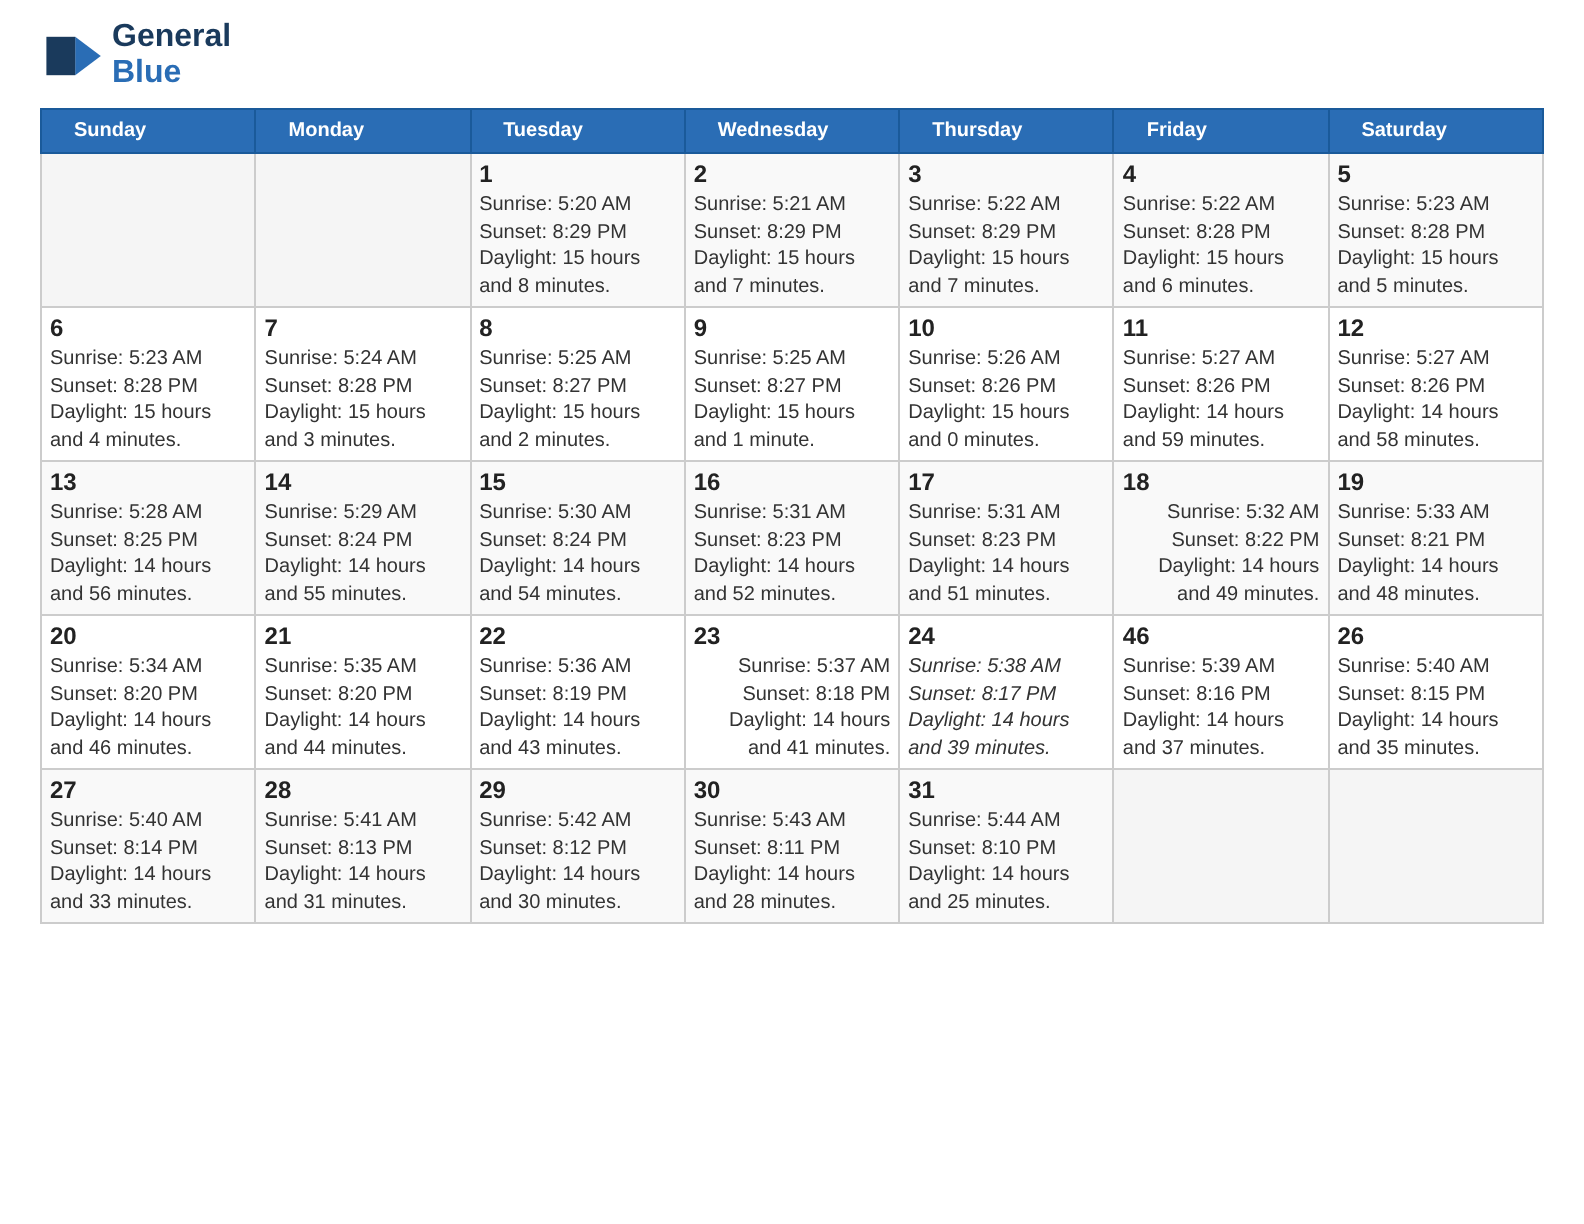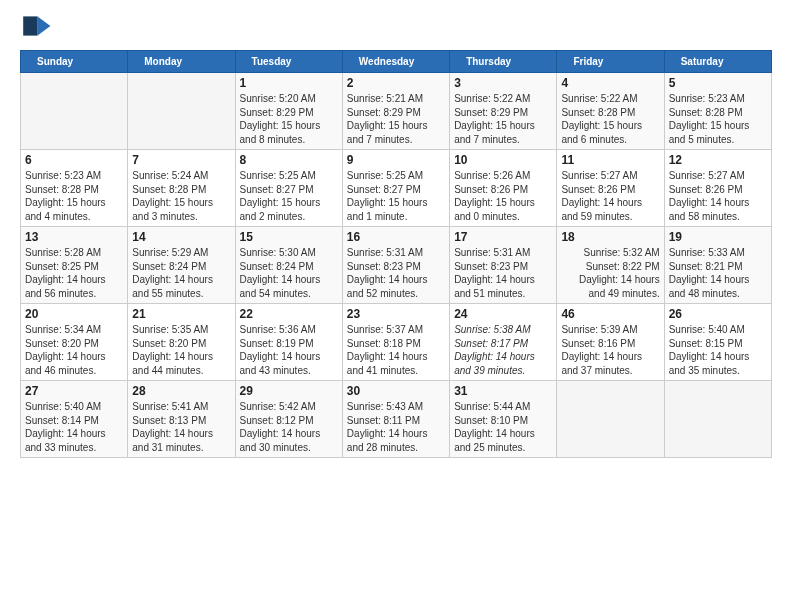--- a/index.html
+++ b/index.html
@@ -88,20 +88,24 @@
 <body>
 
 <div class="header">
   <div class="logo">
     <svg class="logo-icon" viewBox="0 0 40 40">
       <rect x="0" y="0" width="40" height="40" fill="white"></rect>
 
       <polygon points="22,8 38,20 22,32" fill="#2a6db5"></polygon>
       <rect x="4" y="8" width="18" height="24" fill="#1a3a5c"></rect>
     </svg>
+    <div>
+      <div style="font-size:16px;font-weight:bold;color:#1a3a5c;">General</div>
+      <div style="font-size:16px;font-weight:bold;color:#2a6db5;">Blue</div>
+    </div>
   </div>
   <div class="title-block">
     <div class="month-year"></div>
     <div class="location"></div>
   </div>
 </div>
 
 <table class="calendar">
   <thead>
     <tr>
@@ -273,21 +277,21 @@
         </td>
         <td>
           <div class="day-num">22</div>
           <div class="day-info" style="white-space: pre-line;">Sunrise: 5:36 AM
 Sunset: 8:19 PM
 Daylight: 14 hours
 and 43 minutes.</div>
         </td>
         <td>
           <div class="day-num">23</div>
-          <div class="day-info" style="white-space: pre-line;">Sunrise: 5:37 AM
+          <div class="day-info" style="white-space: pre-line; text-align: right;">Sunrise: 5:37 AM
 Sunset: 8:18 PM
 Daylight: 14 hours
 and 41 minutes.</div>
         </td>
         <td>
           <div class="day-num">24</div>
           <div class="day-info" style="white-space: pre-line; font-style: italic;">Sunrise: 5:38 AM
 Sunset: 8:17 PM
 Daylight: 14 hours
 and 39 minutes.</div>

